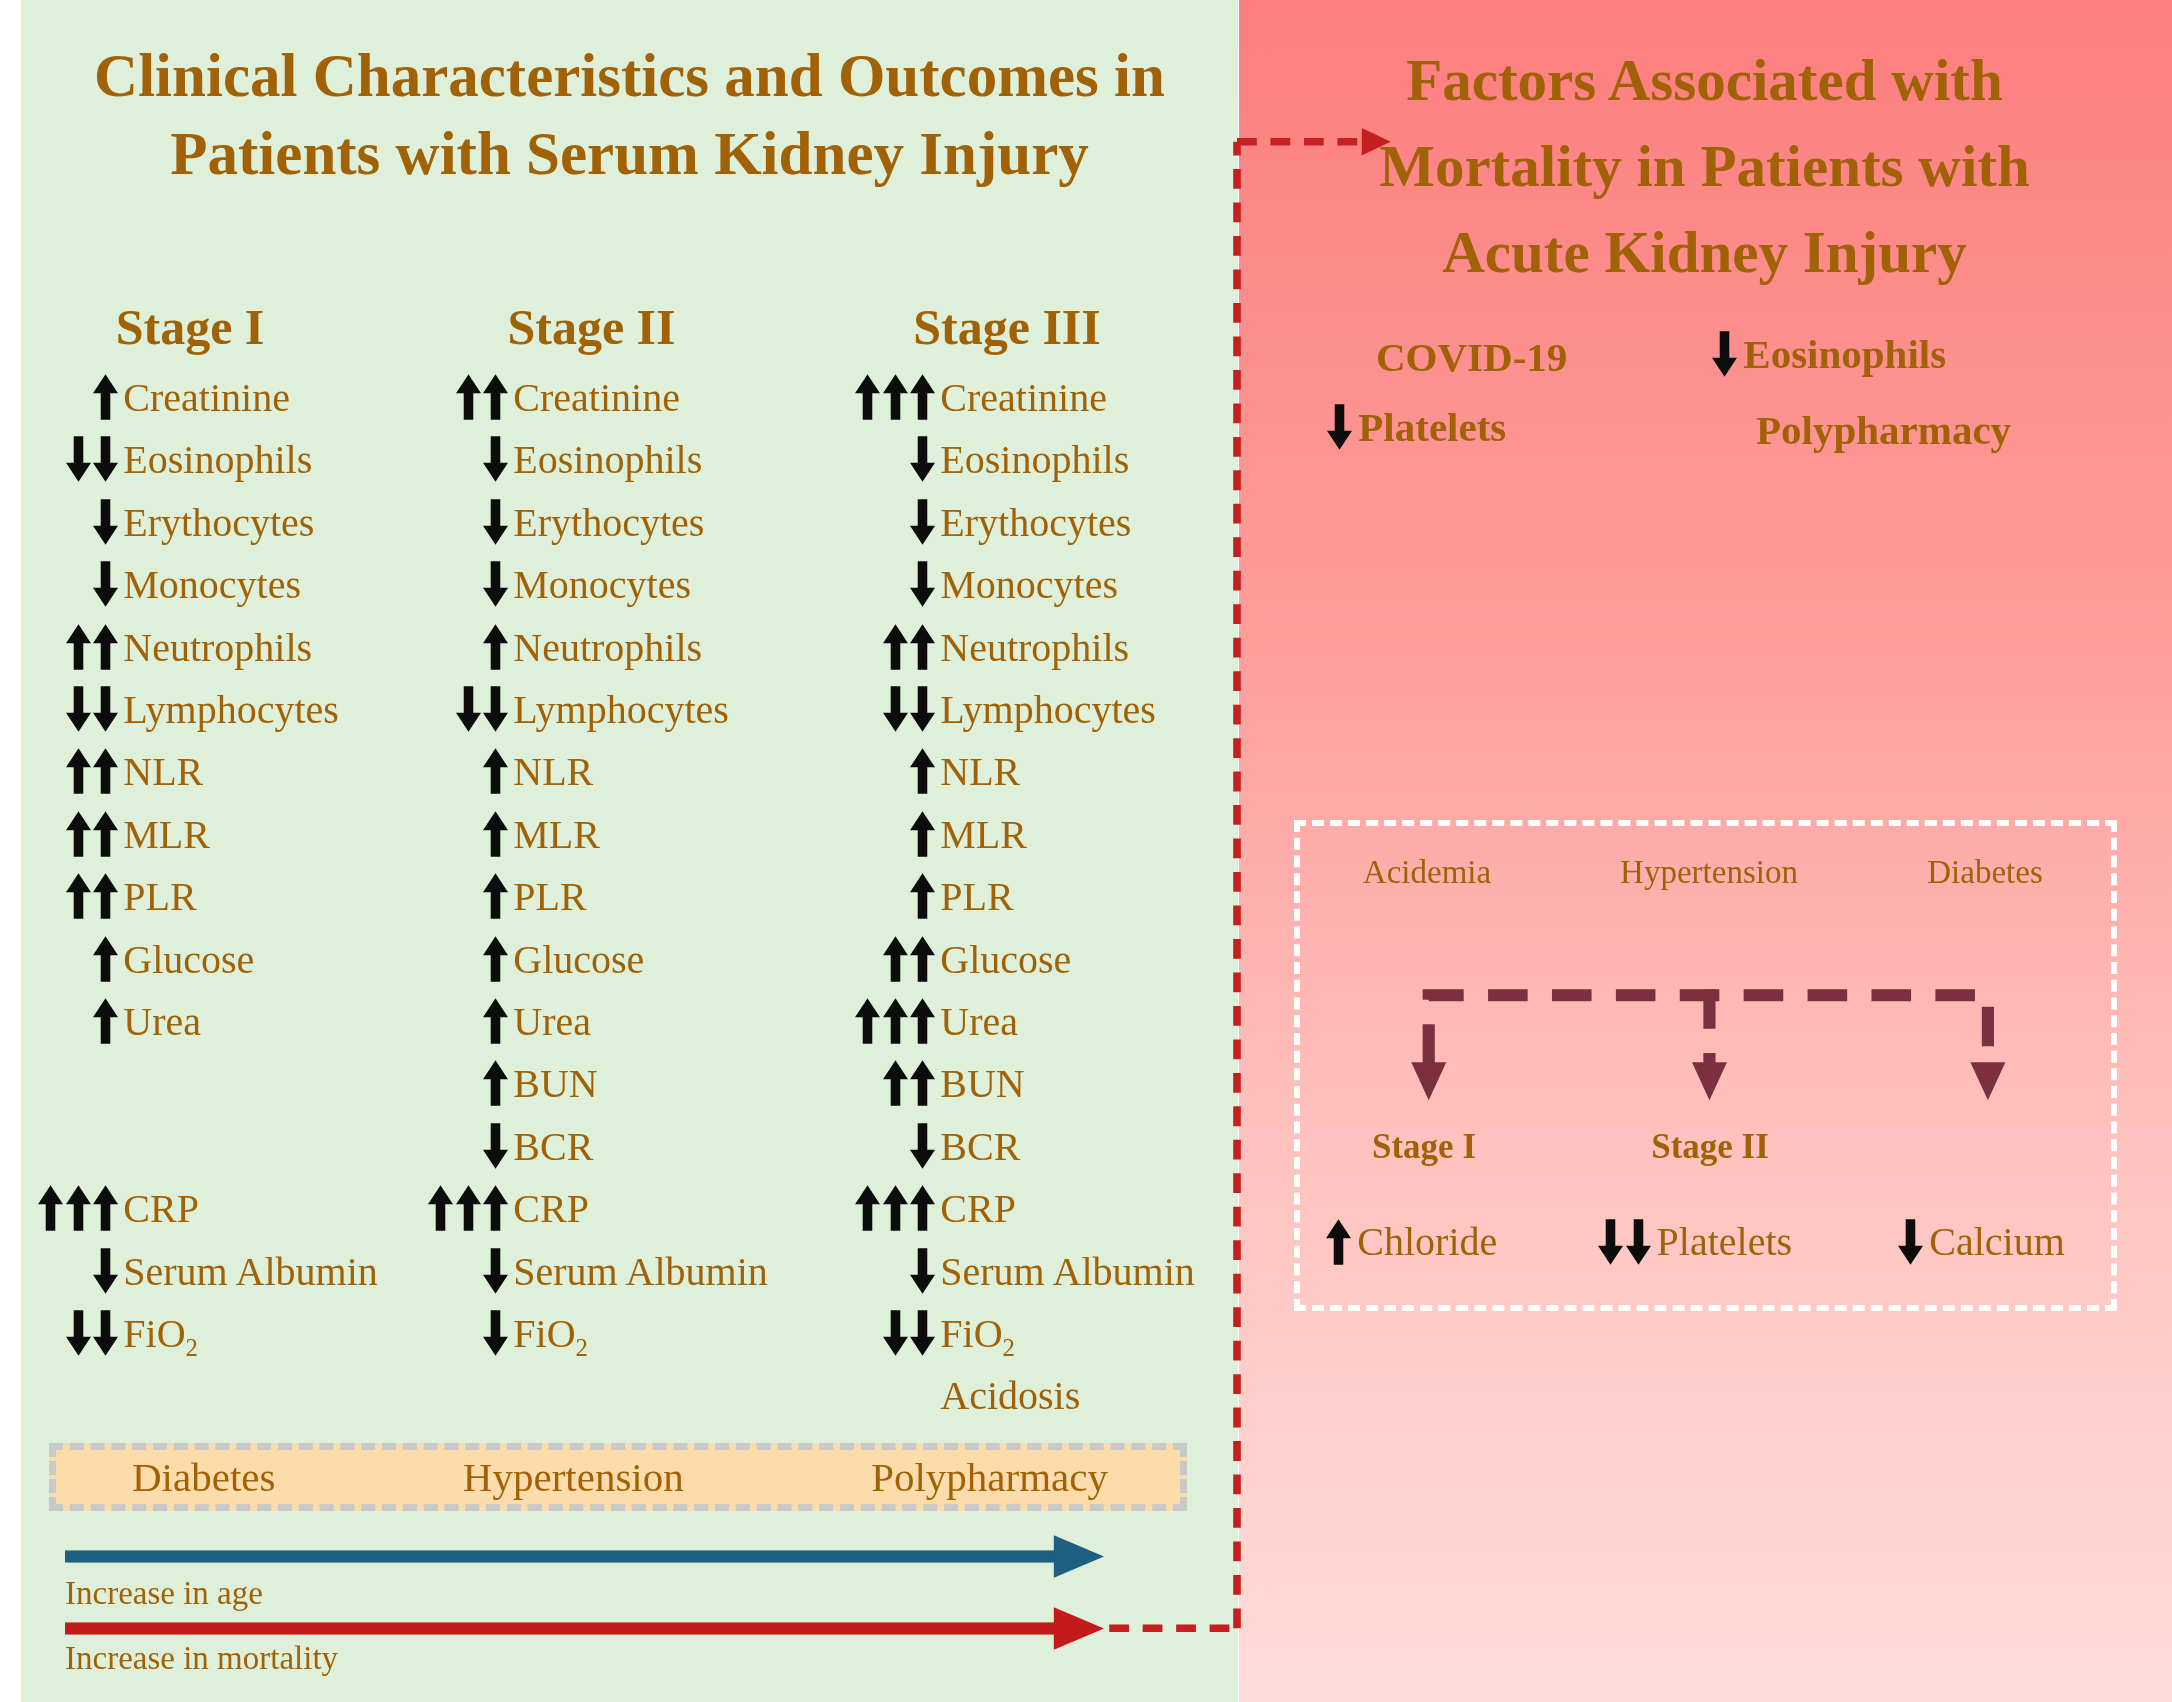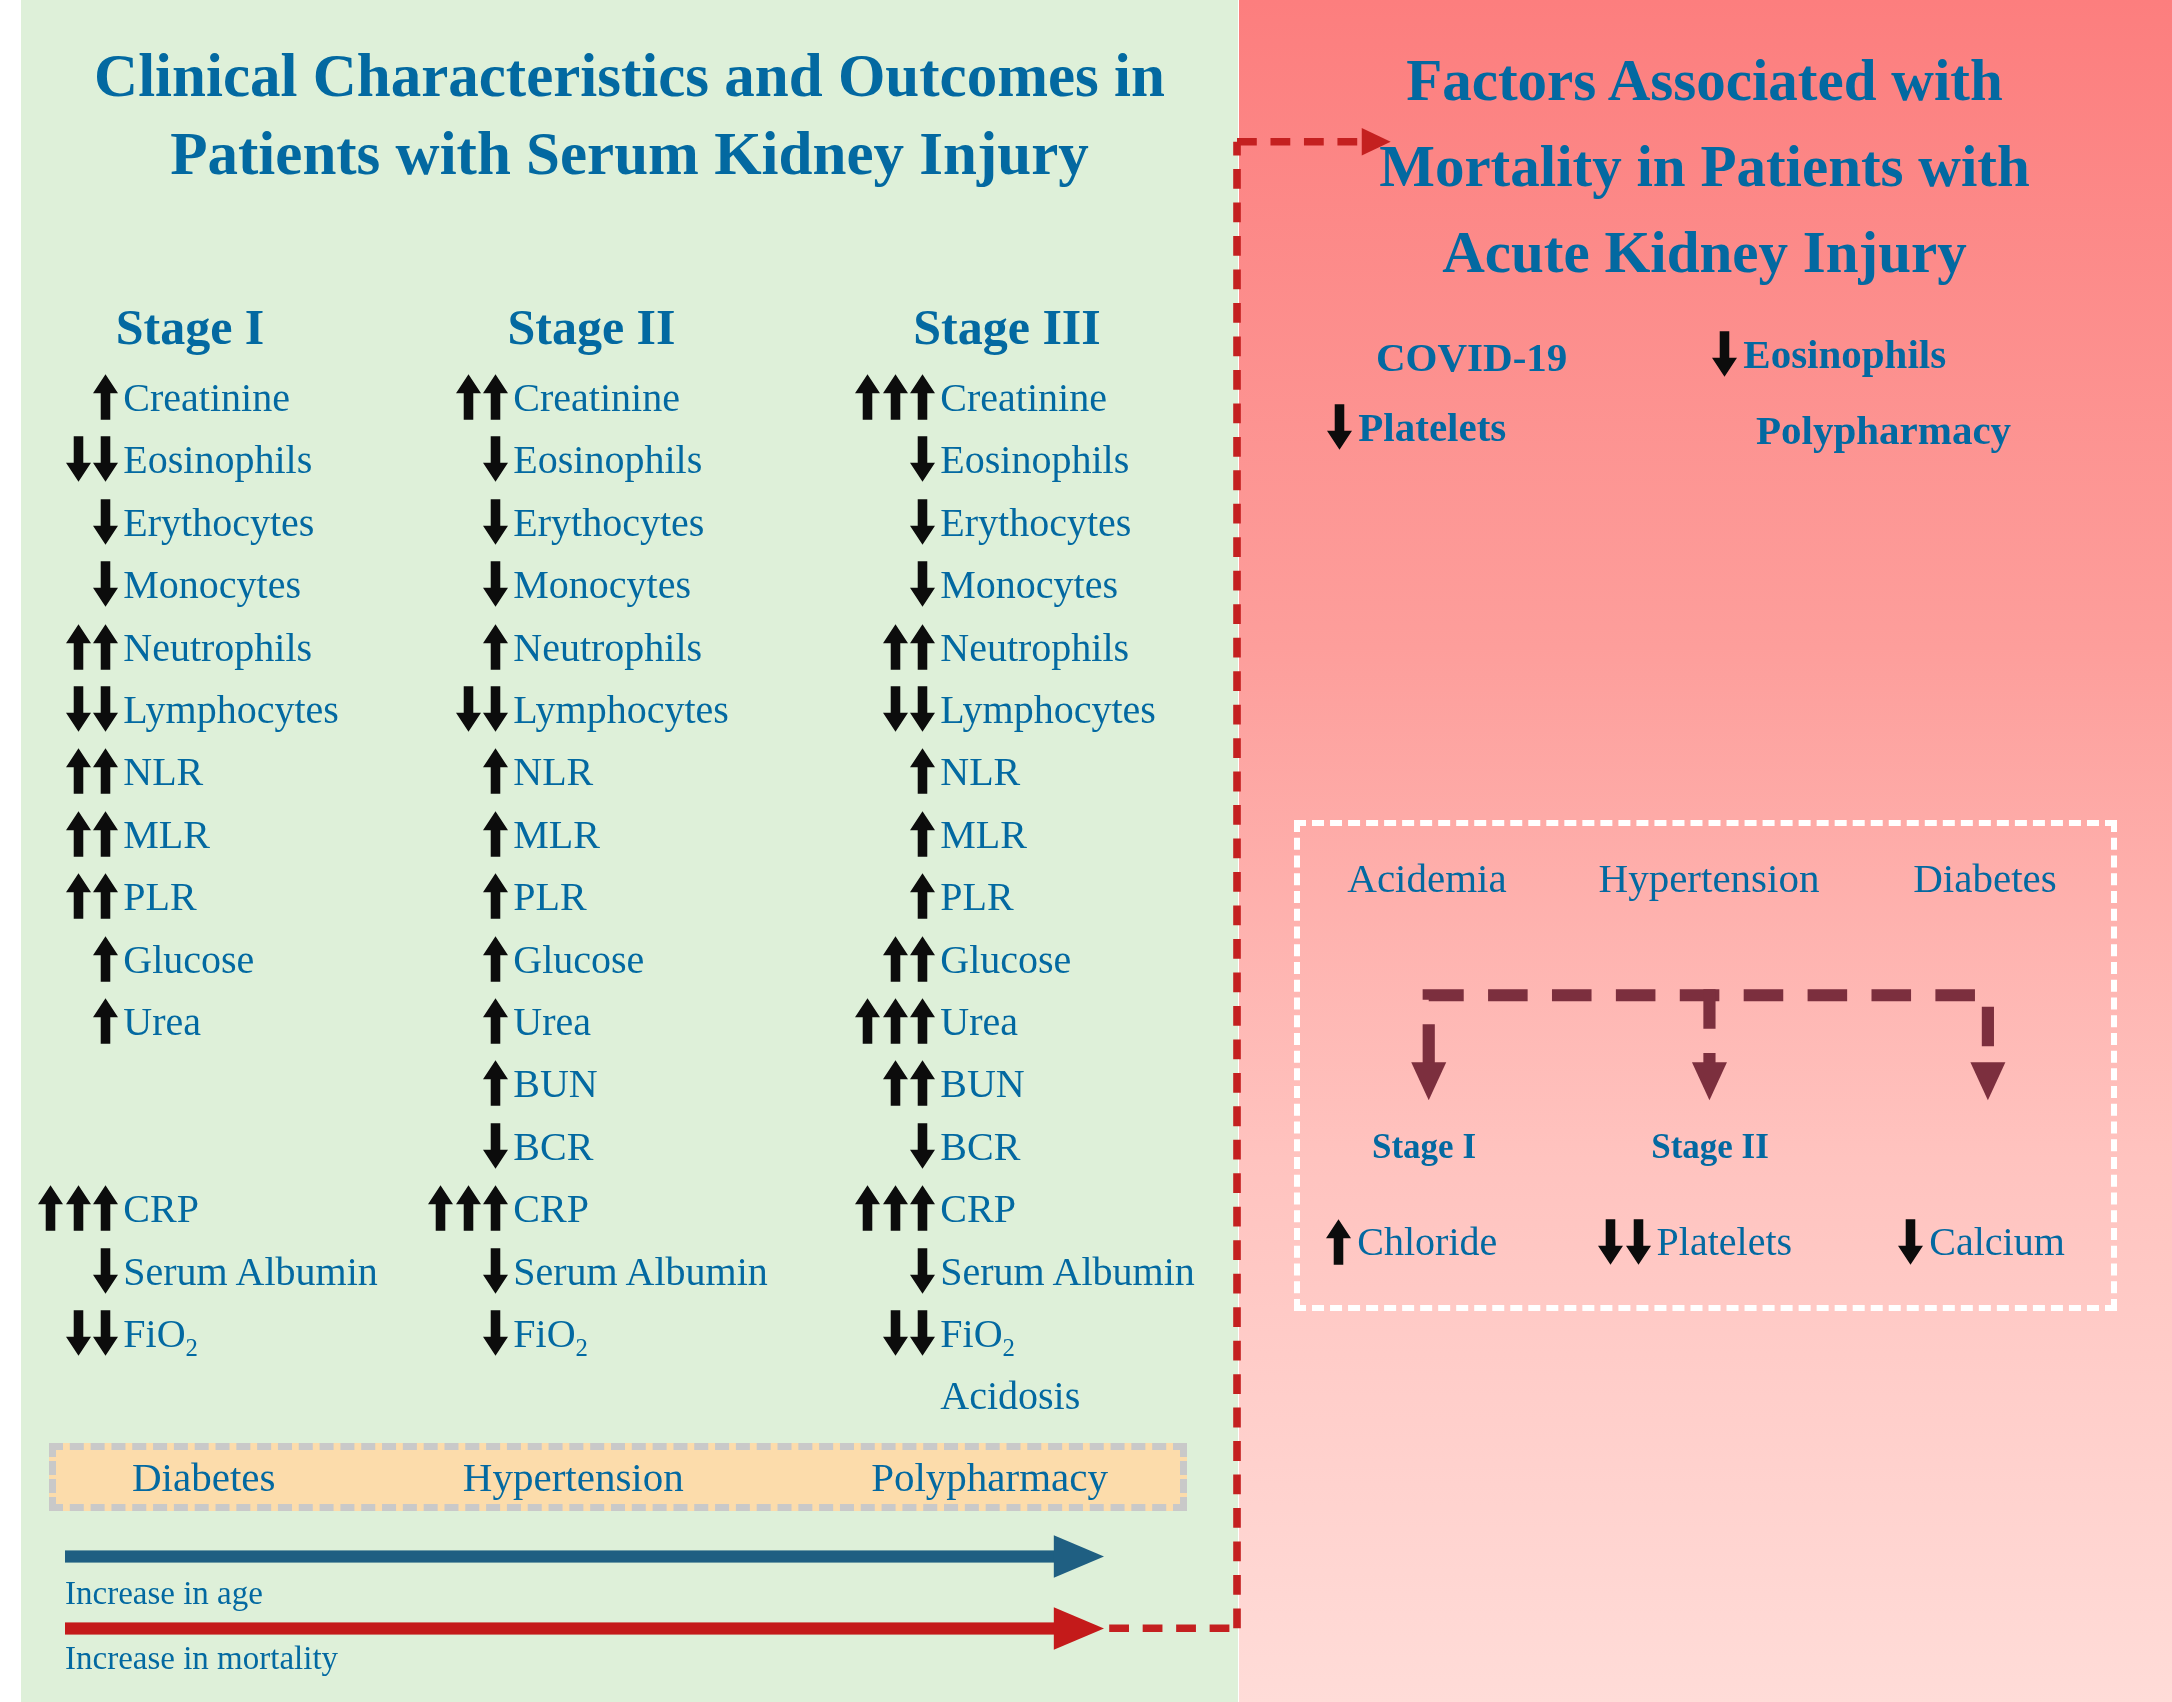--- a/index.html
+++ b/index.html
@@ -1,17 +1,17 @@
 <!DOCTYPE html>
 <html style="font-size:12px"><head>
 <meta charset="utf-8">
 <style>
   html,body{margin:0;padding:0;background:#ffffff;}
   #stage{position:relative;width:2172px;height:1703px;overflow:hidden;
-         font-family:"Liberation Serif", serif;color:#0369a1;}
+         font-family:"Liberation Serif", serif;color:#a16207;}
   .abs{position:absolute;}
 
   
   #left-panel{left:21px;top:0;width:1217px;height:1703px;background:#def0d9;}
   #right-panel{left:1239px;top:0;width:934px;height:1703px;
                background:linear-gradient(180deg,#fc7e7e 0%,#fd9e9b 38%,#ffc3bf 68%,#ffdcd8 100%);}
 
   
   .big-title{font-weight:700;text-align:center;line-height:78px;font-size:61px;}
   #left-title{left:21px;top:37px;width:1217px;}
@@ -36,21 +36,21 @@
   
   .arrow-label{left:65px;width:1039px;text-align:left;font-size:33px;}
 
   
   .rp-item{display:flex;align-items:center;height:55px;font-weight:bold;}
   .ilabel{font-size:41px;white-space:nowrap;margin-left:6px;}
 
   
   #risk-box{left:1294px;top:820px;width:823px;height:491px;
             border:6.8px dashed #ffffff;box-sizing:border-box;}
-  .risk-factor{top:854px;font-size:41px;text-align:center;white-space:nowrap;}
+  .risk-factor{top:854px;font-size:33px;text-align:center;white-space:nowrap;}
   .branch-stage{font-weight:700;font-size:35px;text-align:center;line-height:43px;white-space:pre-line;}
   .branch-item{display:flex;align-items:center;height:55px;}
   .branch-item .ilabel{font-size:40px;}
 
   svg.overlay{left:0;top:0;width:2172px;height:1703px;pointer-events:none;z-index:6;}
 </style>
 </head>
 <body>
 
 <div id="stage">

